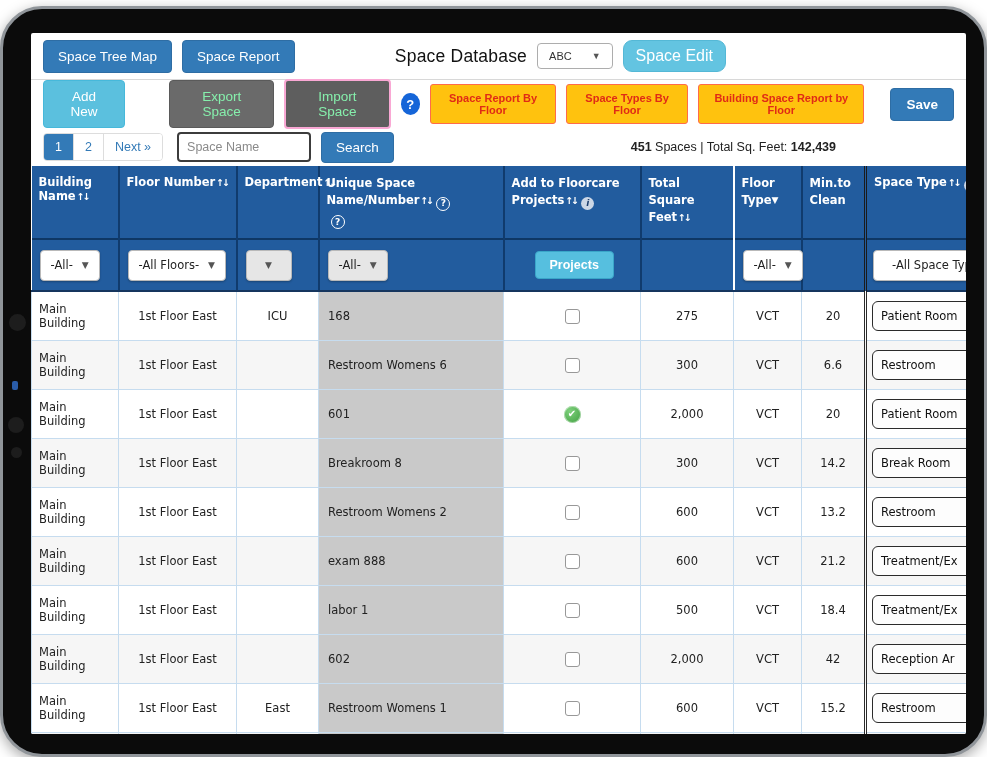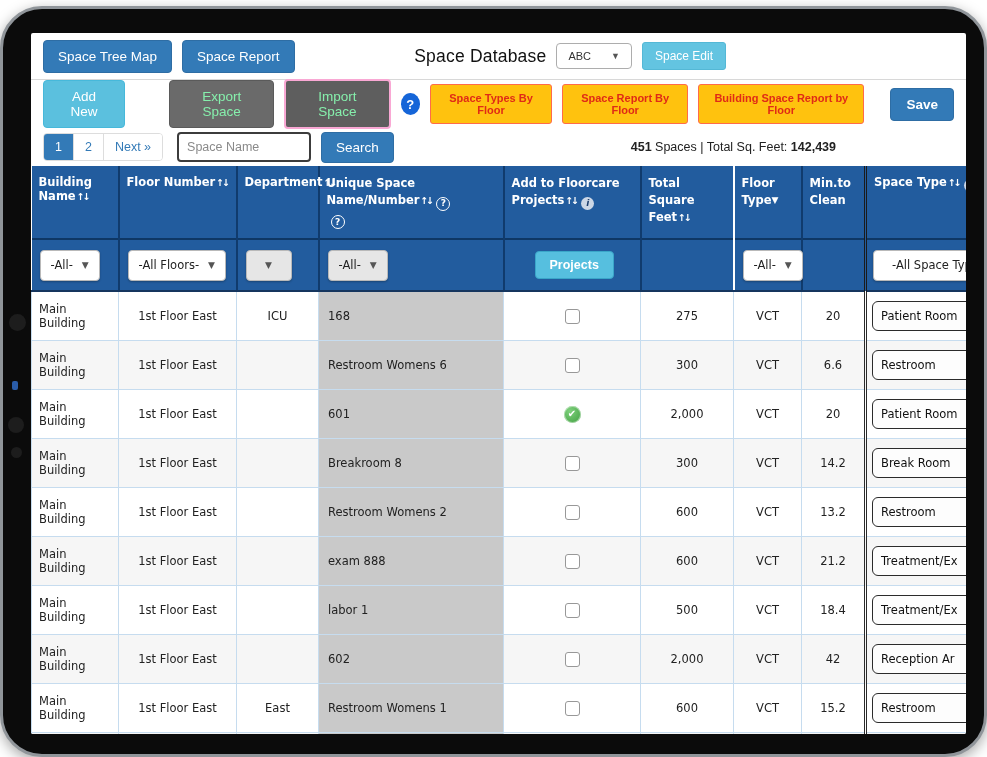--- a/index.html
+++ b/index.html
@@ -19,21 +19,21 @@
   
   .topbar { height:47px; display:flex; align-items:center; gap:10px; padding:0 12px;
     border-bottom:1px solid #d8d8d8; font-family:"Liberation Sans", sans-serif; }
   .btn { border:1px solid transparent; border-radius:4px; cursor:pointer; font-family:"Liberation Sans", sans-serif; }
   .btn-blue { background:#337ab7; border-color:#2e6da4; color:#fff; font-size:13.5px; padding:8px 14px; }
   .topbar .spacer { flex:1; }
   .page-title { font-size:17.5px; color:#111; letter-spacing:.2px; }
   .abc-select { display:inline-flex; align-items:center; gap:20px; border:1px solid #adadad; border-radius:4px;
     background:#fff; padding:6px 11px; font-size:11px; color:#333; cursor:pointer; }
   .caret { font-size:9px; color:#555; }
-  .btn-spaceedit { background:#63c4e1; border-color:#54b8d6; color:#fff; font-size:12px; padding:6px 12px; border-radius:3px; }
+  .btn-spaceedit { background:#63c4e1; border-color:#54b8d6; color:#fff; font-size:16px; padding:6px 12px; border-radius:9px; }
   .right-pad { width:218px; }
 
   
   .toolbar { height:48px; display:flex; align-items:center; padding:0 12px; gap:10px; font-family:"Liberation Sans", sans-serif; }
   .btn-cyan { background:#5bc0de; border-color:#46b8da; color:#fff; font-size:13.5px; padding:8px 16px; margin-right:34px; }
   .btn-gray { background:#6a6a6a; border-color:#5a5a5a; color:#86efac; font-size:13.5px; padding:8px 16px; }
   .btn-gray.import { background:#5e5e5e; border:2px solid #f9a8d4; }
   .help-circle { width:22px; height:22px; border-radius:50%; background:#1565d8; color:#fff; font-size:13px;
     font-weight:bold; display:inline-flex; align-items:center; justify-content:center; cursor:pointer; }
   .btn-yellow { background:#ffc20e; border:1px solid #ff6b4a; border-radius:3px; color:#e02b16;
@@ -126,22 +126,22 @@
       </span>
       <button class="btn btn-spaceedit">Space Edit</button>
       <span class="right-pad"></span>
     </div>
 
     <div class="toolbar">
       <button class="btn btn-cyan">Add New</button>
       <button class="btn btn-gray">Export Space</button>
       <button class="btn btn-gray import">Import Space</button>
       <span class="help-circle">?</span>
+      <button class="btn-yellow">Space Report By Floor</button>
       <button class="btn-yellow">Space Types By Floor</button>
-      <button class="btn-yellow">Space Report By Floor</button>
       <button class="btn-yellow">Building Space Report by Floor</button>
       <button class="btn btn-save">Save</button>
     </div>
 
     <div class="searchrow">
       <span class="pager">
         <a class="active">1</a>
         <a>2</a>
         <a>Next »</a>
       </span>

